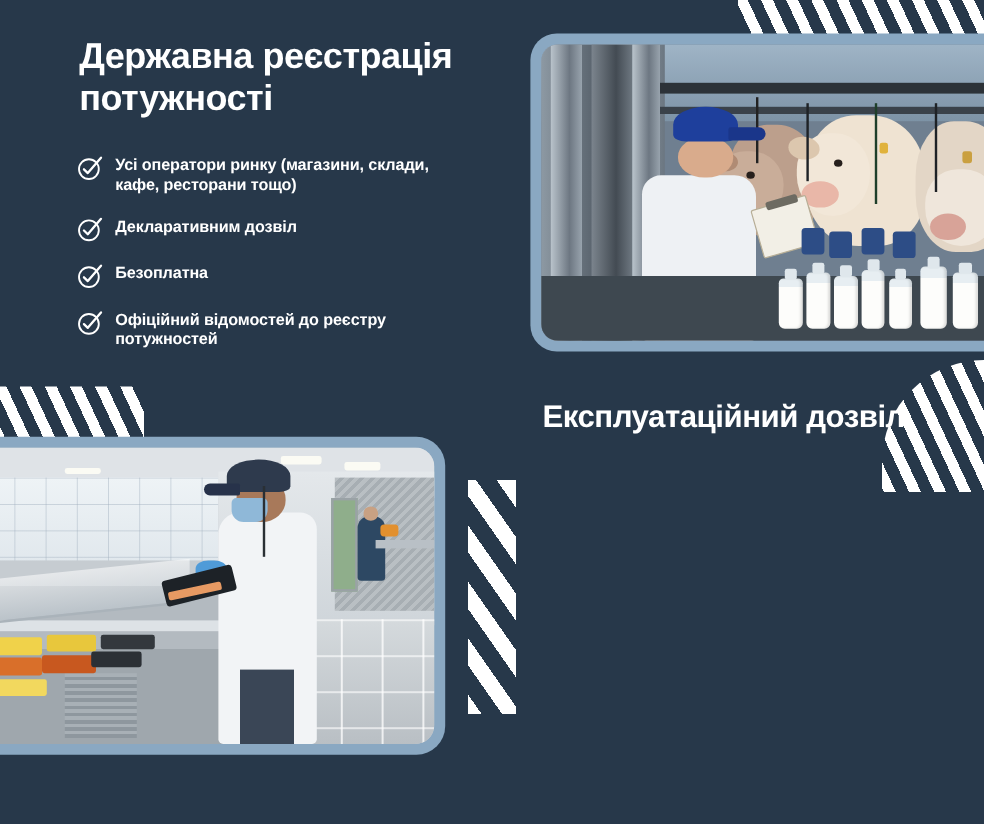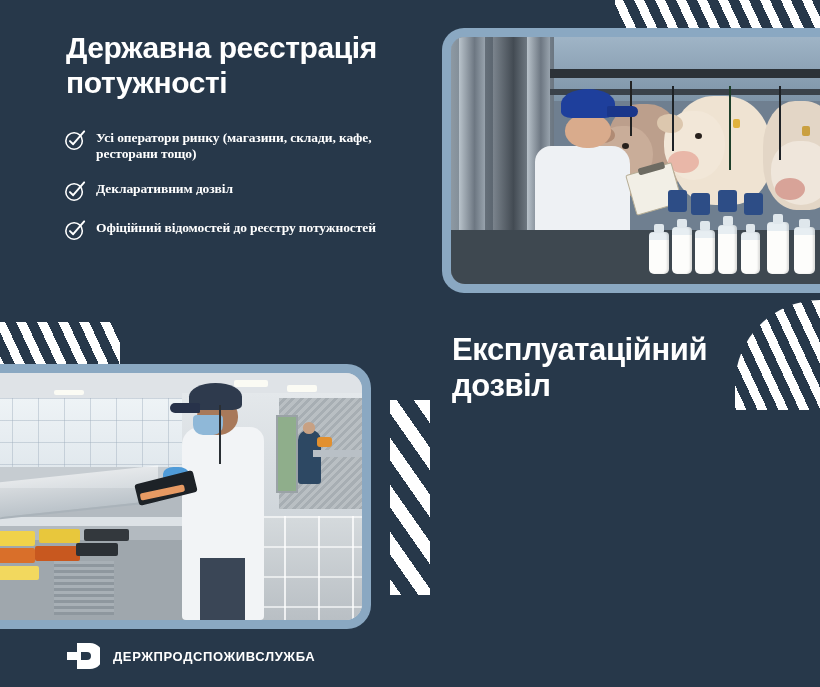--- a/index.html
+++ b/index.html
@@ -55,26 +55,26 @@
   }
 
   
   .h-left{
     position:absolute;left:66px;top:30px;width:370px;
     color:#ffffff;font-size:30px;line-height:1.17;font-weight:bold;
     letter-spacing:-0.4px;
   }
   .h-right{
     position:absolute;left:452px;top:332px;width:320px;
-    color:#ffffff;font-size:31px;line-height:1.17;font-weight:bold;
+    color:#ffffff;font-size:26px;line-height:1.17;font-weight:bold;
     letter-spacing:-0.4px;
   }
 
   
-  .list{position:absolute;font-family:Liberation Serif, serif;}
+  .list{position:absolute;}
   .list-left{left:64px;top:130px;width:320px;}
   .list-right{left:450px;top:418px;width:340px;}
   .bullet{
     display:flex;align-items:flex-start;gap:10px;margin-bottom:18px;
   }
   .list-right .bullet{margin-bottom:20px;}
   .check-icon{flex:0 0 auto;width:22px;height:22px;margin-top:-1px;display:block;}
   .bullet-text{
     color:#ffffff;font-size:13.5px;font-weight:bold;line-height:1.22;
     letter-spacing:-0.1px;
@@ -320,30 +320,30 @@
         <circle cx="11" cy="13" r="9" fill="none" stroke="#ffffff" stroke-width="1.7"></circle>
         <path d="M6.5 13.2 L10 16.6 L22 2.6" fill="none" stroke="#ffffff" stroke-width="2.1" stroke-linecap="round" stroke-linejoin="round"></path>
       </svg>
       <div class="bullet-text">Декларативним дозвіл</div>
     </div>
     <div class="bullet" style="margin-top:12px;">
       <svg class="check-icon" viewBox="0 0 24 24">
         <circle cx="11" cy="13" r="9" fill="none" stroke="#ffffff" stroke-width="1.7"></circle>
         <path d="M6.5 13.2 L10 16.6 L22 2.6" fill="none" stroke="#ffffff" stroke-width="2.1" stroke-linecap="round" stroke-linejoin="round"></path>
       </svg>
+      <div class="bullet-text">Безоплатна</div>
+    </div>
+    <div class="bullet" style="margin-top:12px;">
+      <svg class="check-icon" viewBox="0 0 24 24">
+        <circle cx="11" cy="13" r="9" fill="none" stroke="#ffffff" stroke-width="1.7"></circle>
+        <path d="M6.5 13.2 L10 16.6 L22 2.6" fill="none" stroke="#ffffff" stroke-width="2.1" stroke-linecap="round" stroke-linejoin="round"></path>
+      </svg>
       <div class="bullet-text">Офіційний відомостей до реєстру потужностей</div>
     </div>
   </div>
 
   <div class="h-right">Експлуатаційний дозвіл</div>
 
   <div class="list list-right">
   </div>
 
-  <div class="footer">
-    <svg class="logo-mark" viewBox="0 0 34 32">
-      <path d="M11 3 H24 A10 10 0 0 1 24 29 H11 V20 H21 A4 4 0 0 0 21 12 H11 Z" fill="#ffffff"></path>
-      <rect x="1" y="12" width="14" height="8" fill="#ffffff"></rect>
-    </svg>
-    <div class="logo-text">ДЕРЖПРОДСПОЖИВСЛУЖБА</div>
-  </div>
 
 </div>
 
 </body></html>

